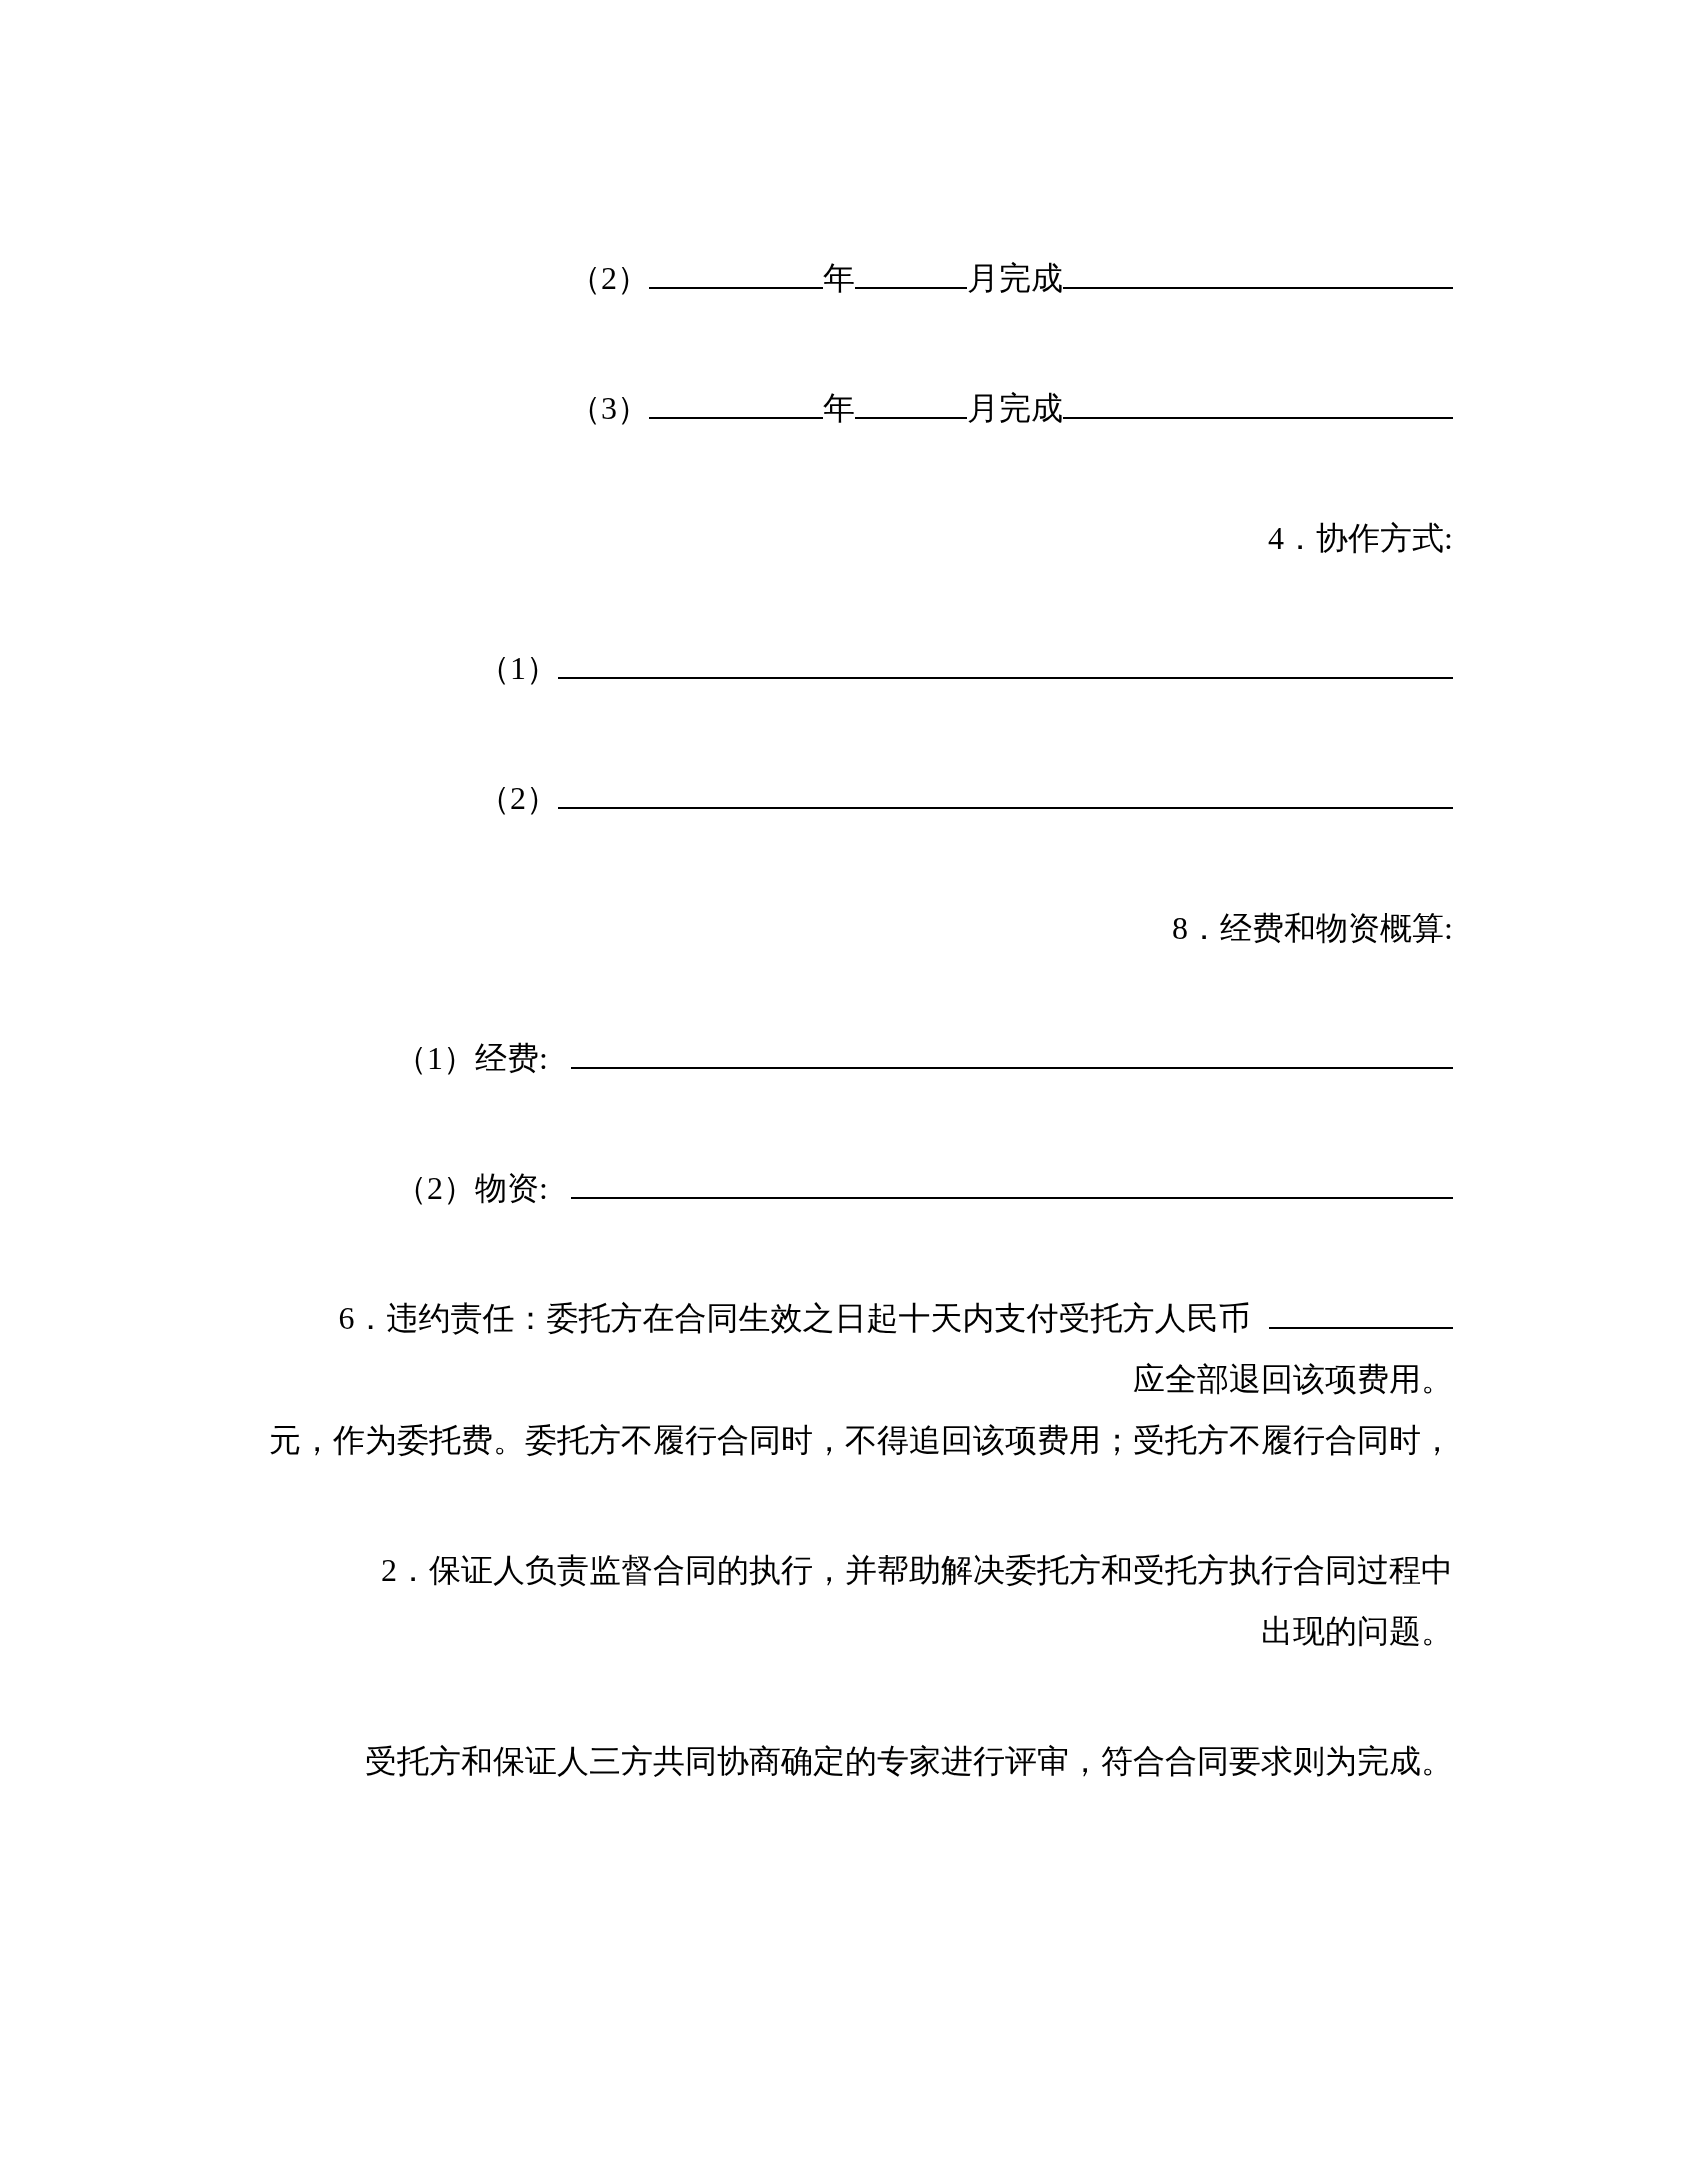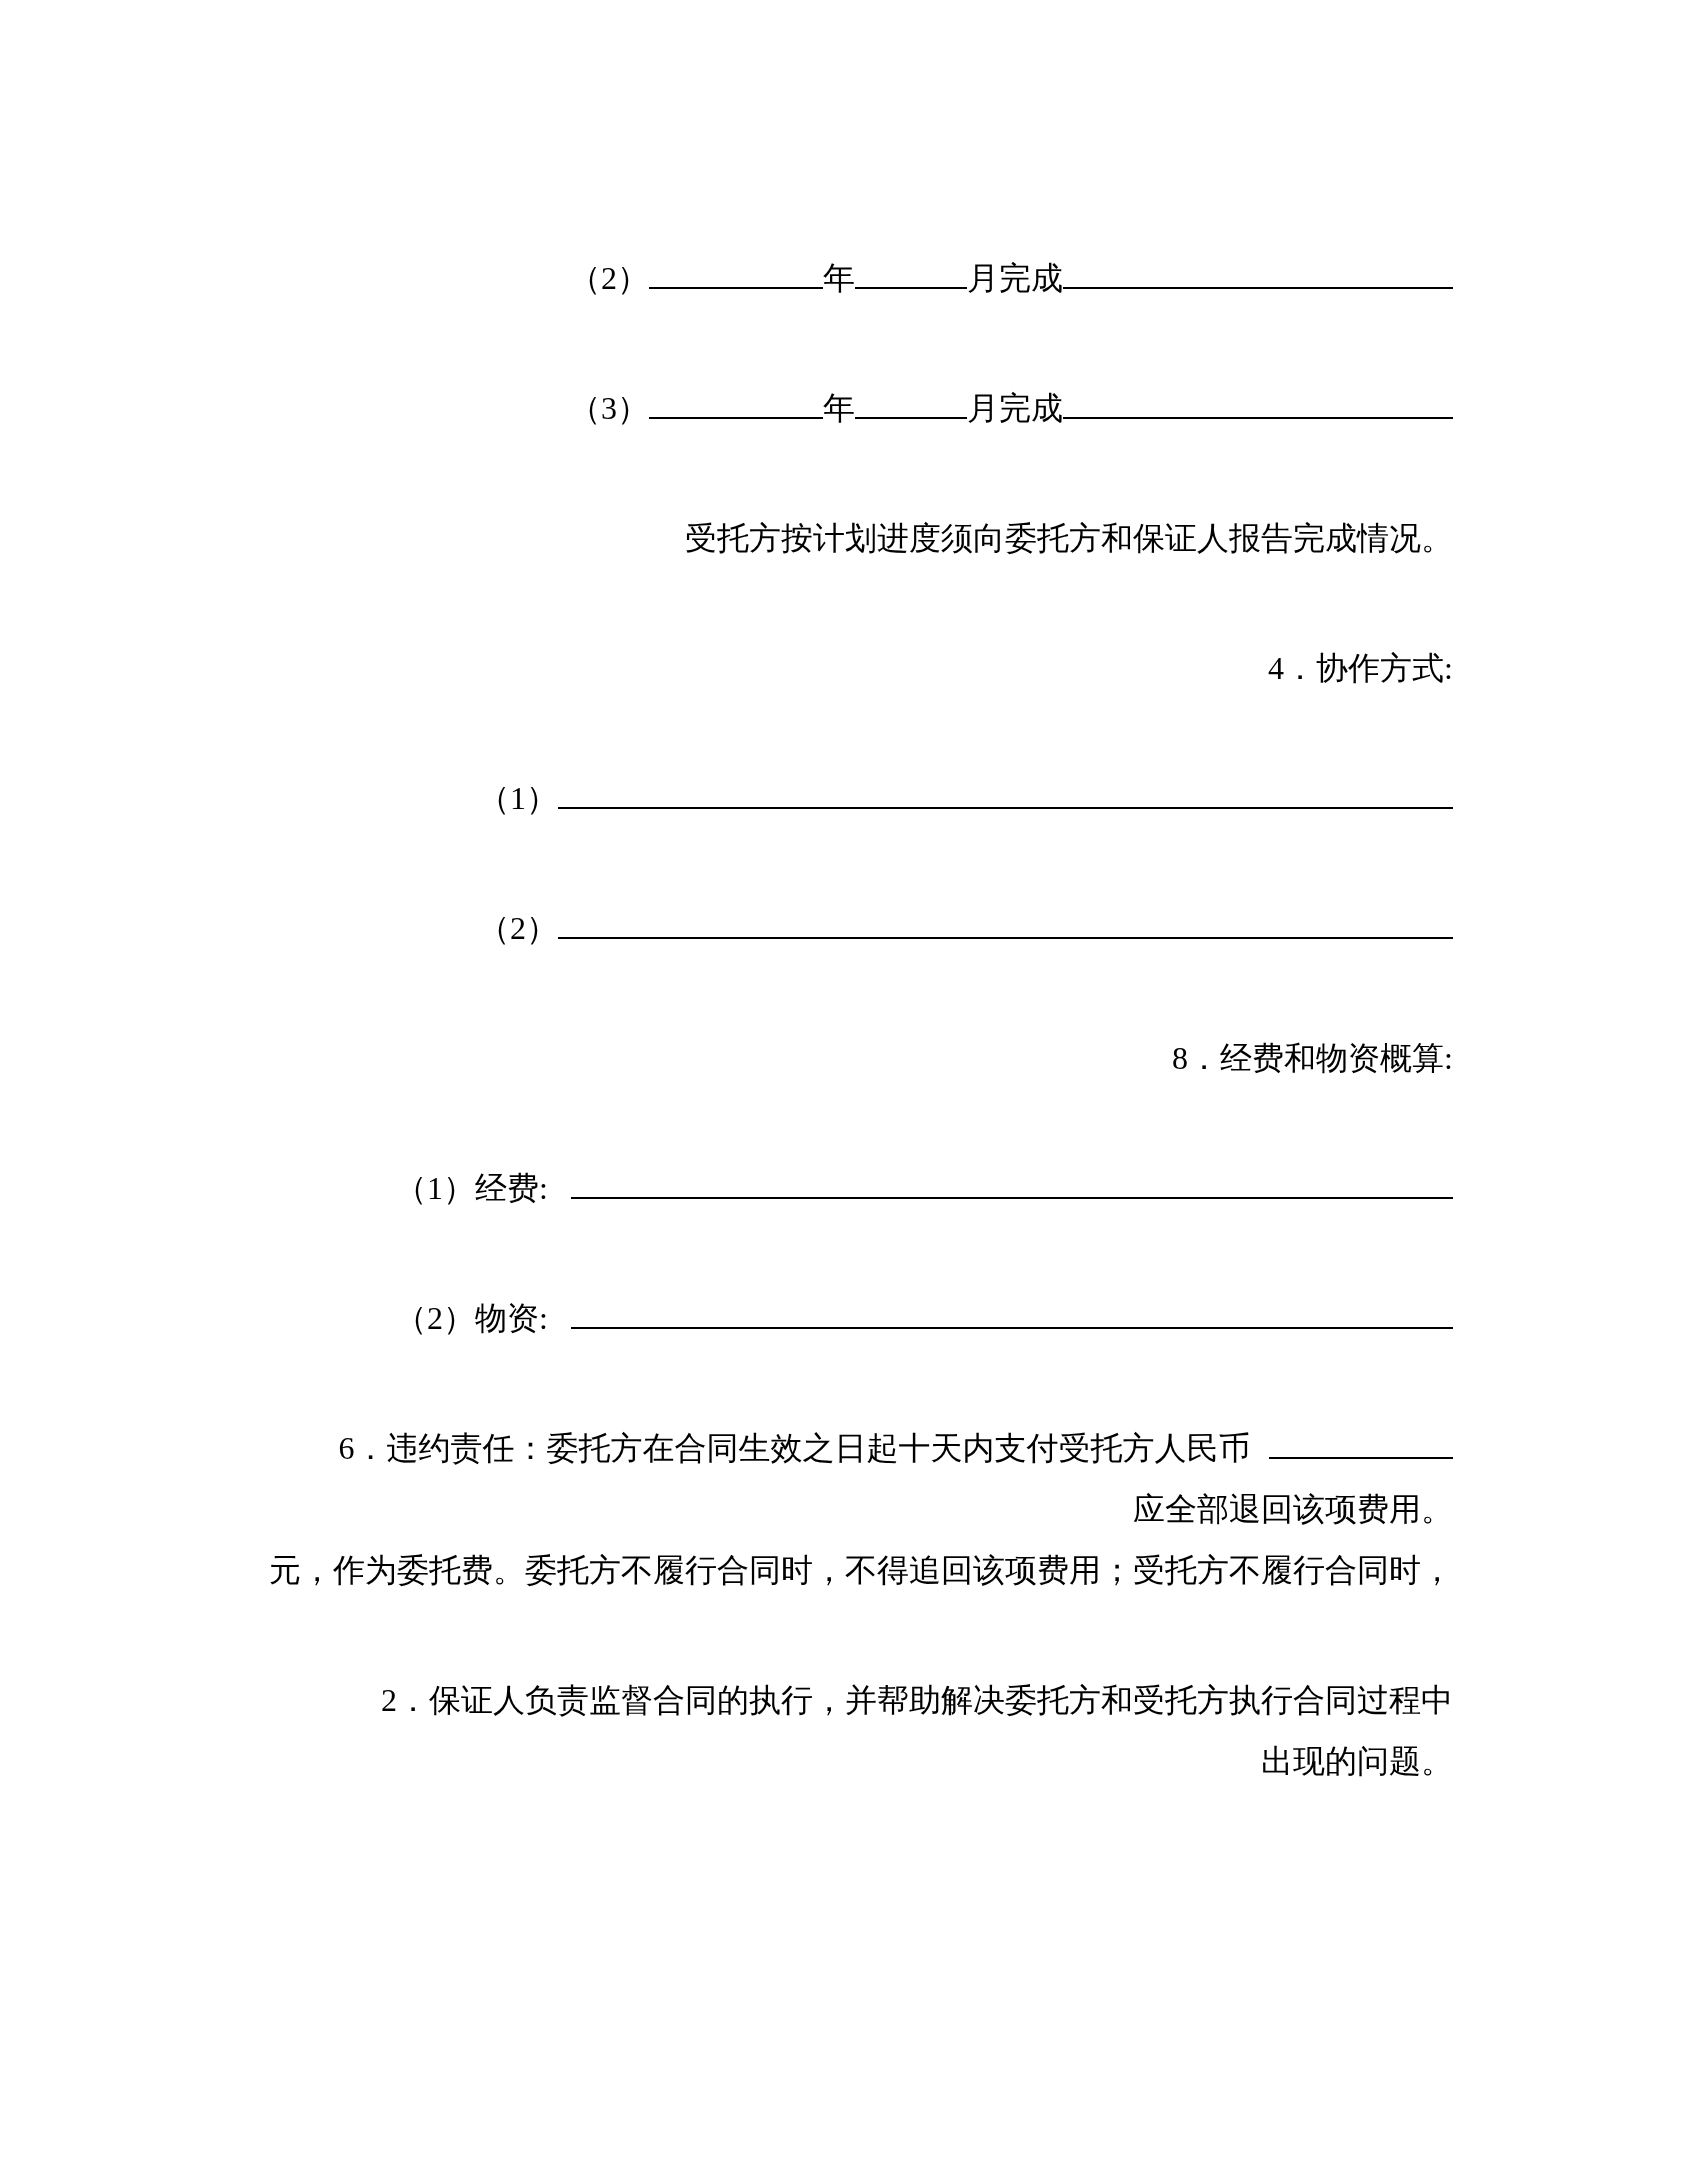--- a/index.html
+++ b/index.html
@@ -47,23 +47,20 @@
       <span>（2）</span><span class="blank w-year"></span><span>年</span><span class="blank w-month"></span><span>月完成</span><span class="blank w-task"></span>
     </div>
   </div>
 
   <div class="para">
     <div class="line indent">
       <span>（3）</span><span class="blank w-year"></span><span>年</span><span class="blank w-month"></span><span>月完成</span><span class="blank w-task"></span>
     </div>
   </div>
 
-  <div class="para">
-    <div class="line indent">受托方按计划进度须向委托方和保证人报告完成情况。</div>
-  </div>
 
   <div class="para">
     <div class="line indent">4．协作方式:</div>
   </div>
 
   <div class="para">
     <div class="line indent">
       <span>（1）</span><span class="blank w-long"></span>
     </div>
   </div>
@@ -97,16 +94,17 @@
     <div class="line">应全部退回该项费用。</div>
     <div class="line">元，作为委托费。委托方不履行合同时，不得追回该项费用；受托方不履行合同时，</div>
   </div>
 
   <div class="para">
     <div class="line indent">2．保证人负责监督合同的执行，并帮助解决委托方和受托方执行合同过程中</div>
     <div class="line">出现的问题。</div>
   </div>
 
   <div class="para">
+    <div class="line">受托方和保证人三方共同协商确定的专家进行评审，符合合同要求则为完成。</div>
   </div>
 
 </div>
 
 
 </body></html>

